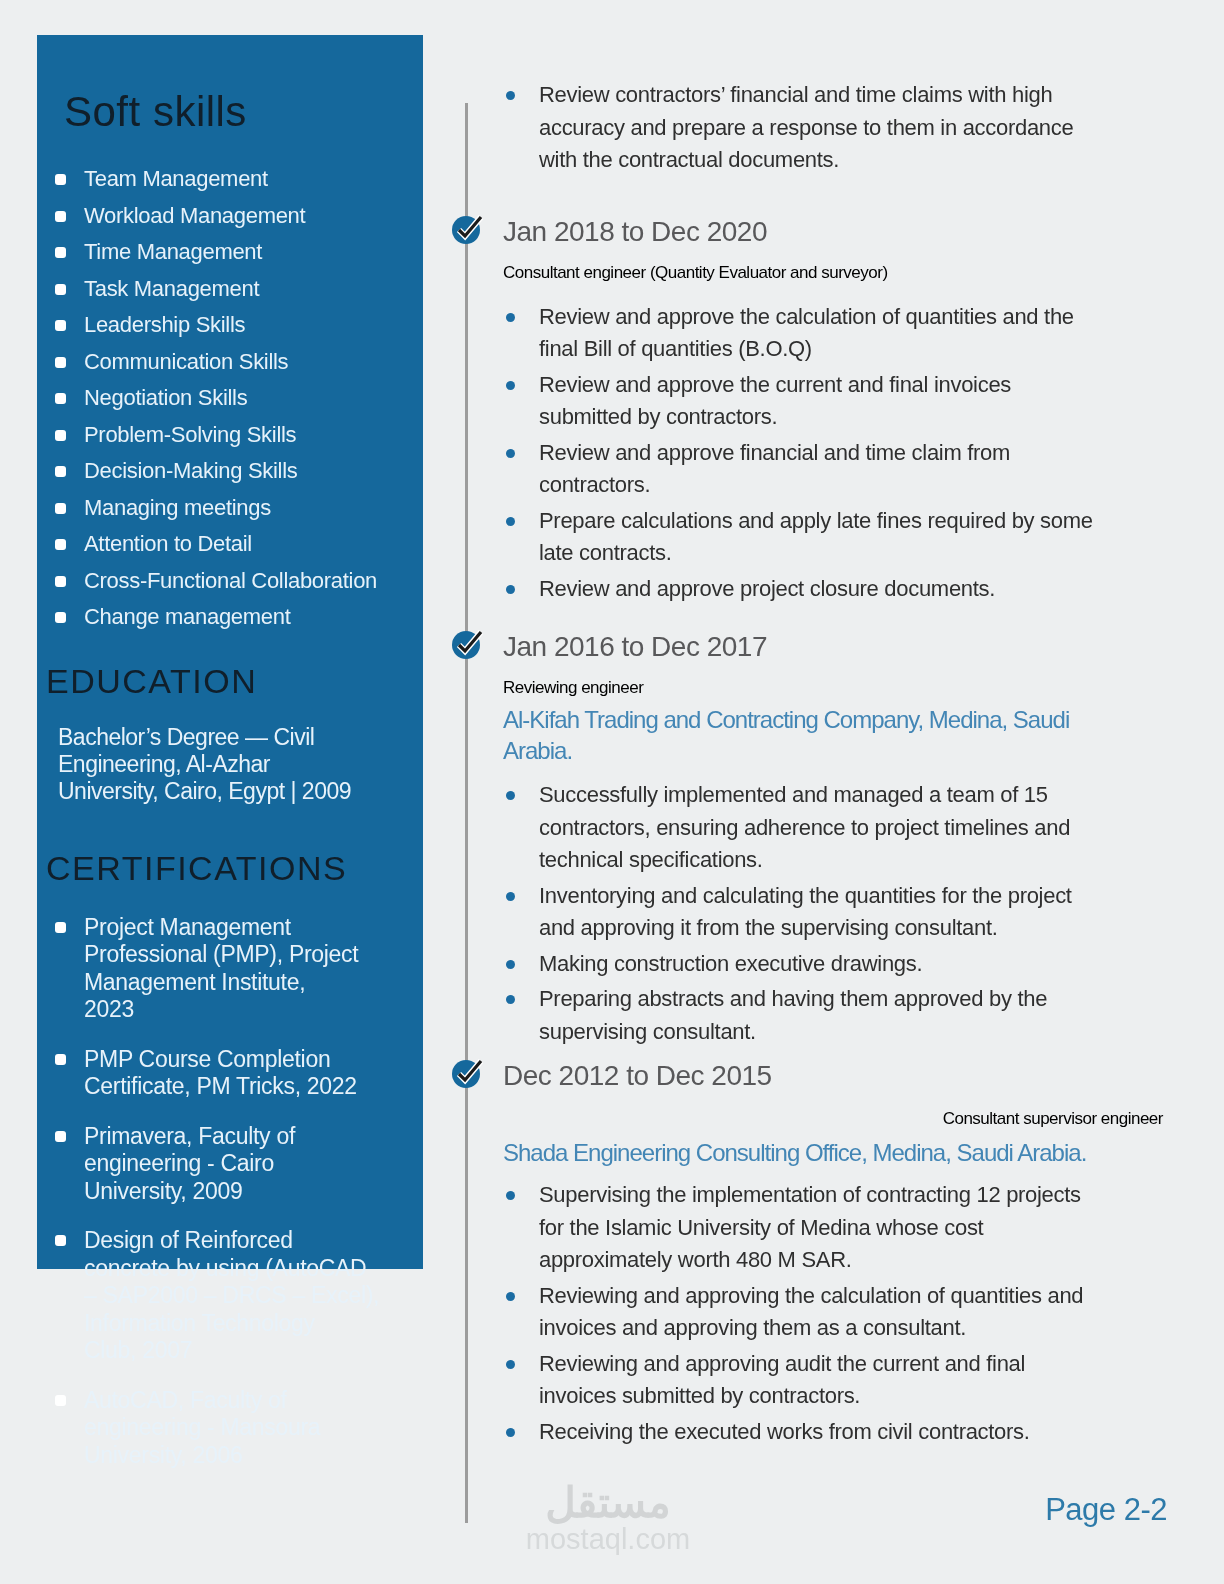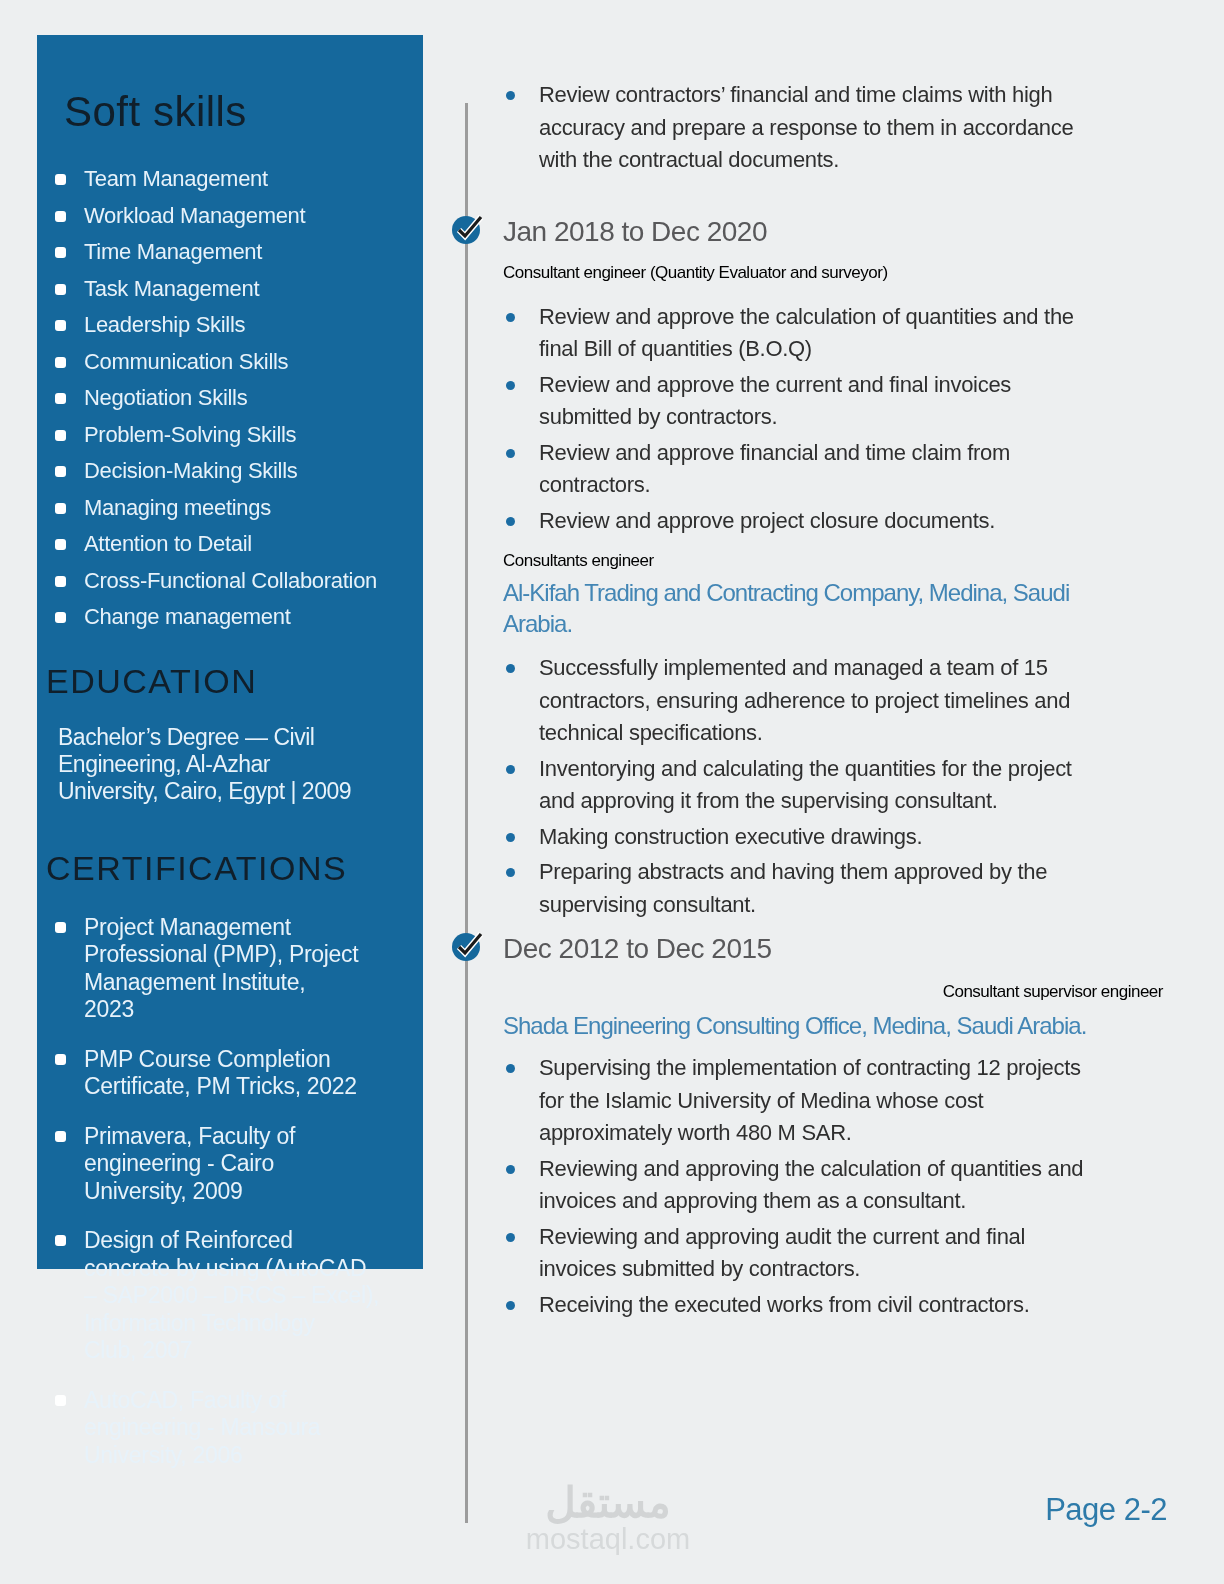--- a/index.html
+++ b/index.html
@@ -134,26 +134,38 @@
         <span>Jan 2018 to Dec 2020</span>
       </h3>
       <p class="role">Consultant engineer (Quantity Evaluator and surveyor)</p>
       <ul class="bullets">
         <li>Review and approve the calculation of quantities and the
 final Bill of quantities (B.O.Q)</li>
         <li>Review and approve the current and final invoices
 submitted by contractors.</li>
         <li>Review and approve financial and time claim from
 contractors.</li>
+        <li>Prepare calculations and apply late fines required by some
+late contracts.</li>
         <li>Review and approve project closure documents.</li>
       </ul>
     </section>
 
     <section class="job job2">
-      <p class="role">Consultants engineer</p>
+      <h3 class="dates">
+        <span class="check">
+          <svg width="34" height="34" viewBox="0 0 34 34">
+            <circle cx="15" cy="17" r="14" fill="#15689c"></circle>
+            <path d="M8 17 l6 6 L30 4" stroke="#ffffff" stroke-width="6" fill="none"></path>
+            <path d="M8 17 l6 6 L30 4" stroke="#1b1b1b" stroke-width="3.2" fill="none"></path>
+          </svg>
+        </span>
+        <span>Jan 2016 to Dec 2017</span>
+      </h3>
+      <p class="role">Reviewing engineer</p>
       <p class="company">Al-Kifah Trading and Contracting Company, Medina, Saudi
 Arabia.</p>
       <ul class="bullets">
         <li>Successfully implemented and managed a team of 15
 contractors, ensuring adherence to project timelines and
 technical specifications.</li>
         <li>Inventorying and calculating the quantities for the project
 and approving it from the supervising consultant.</li>
         <li>Making construction executive drawings.</li>
         <li>Preparing abstracts and having them approved by the

